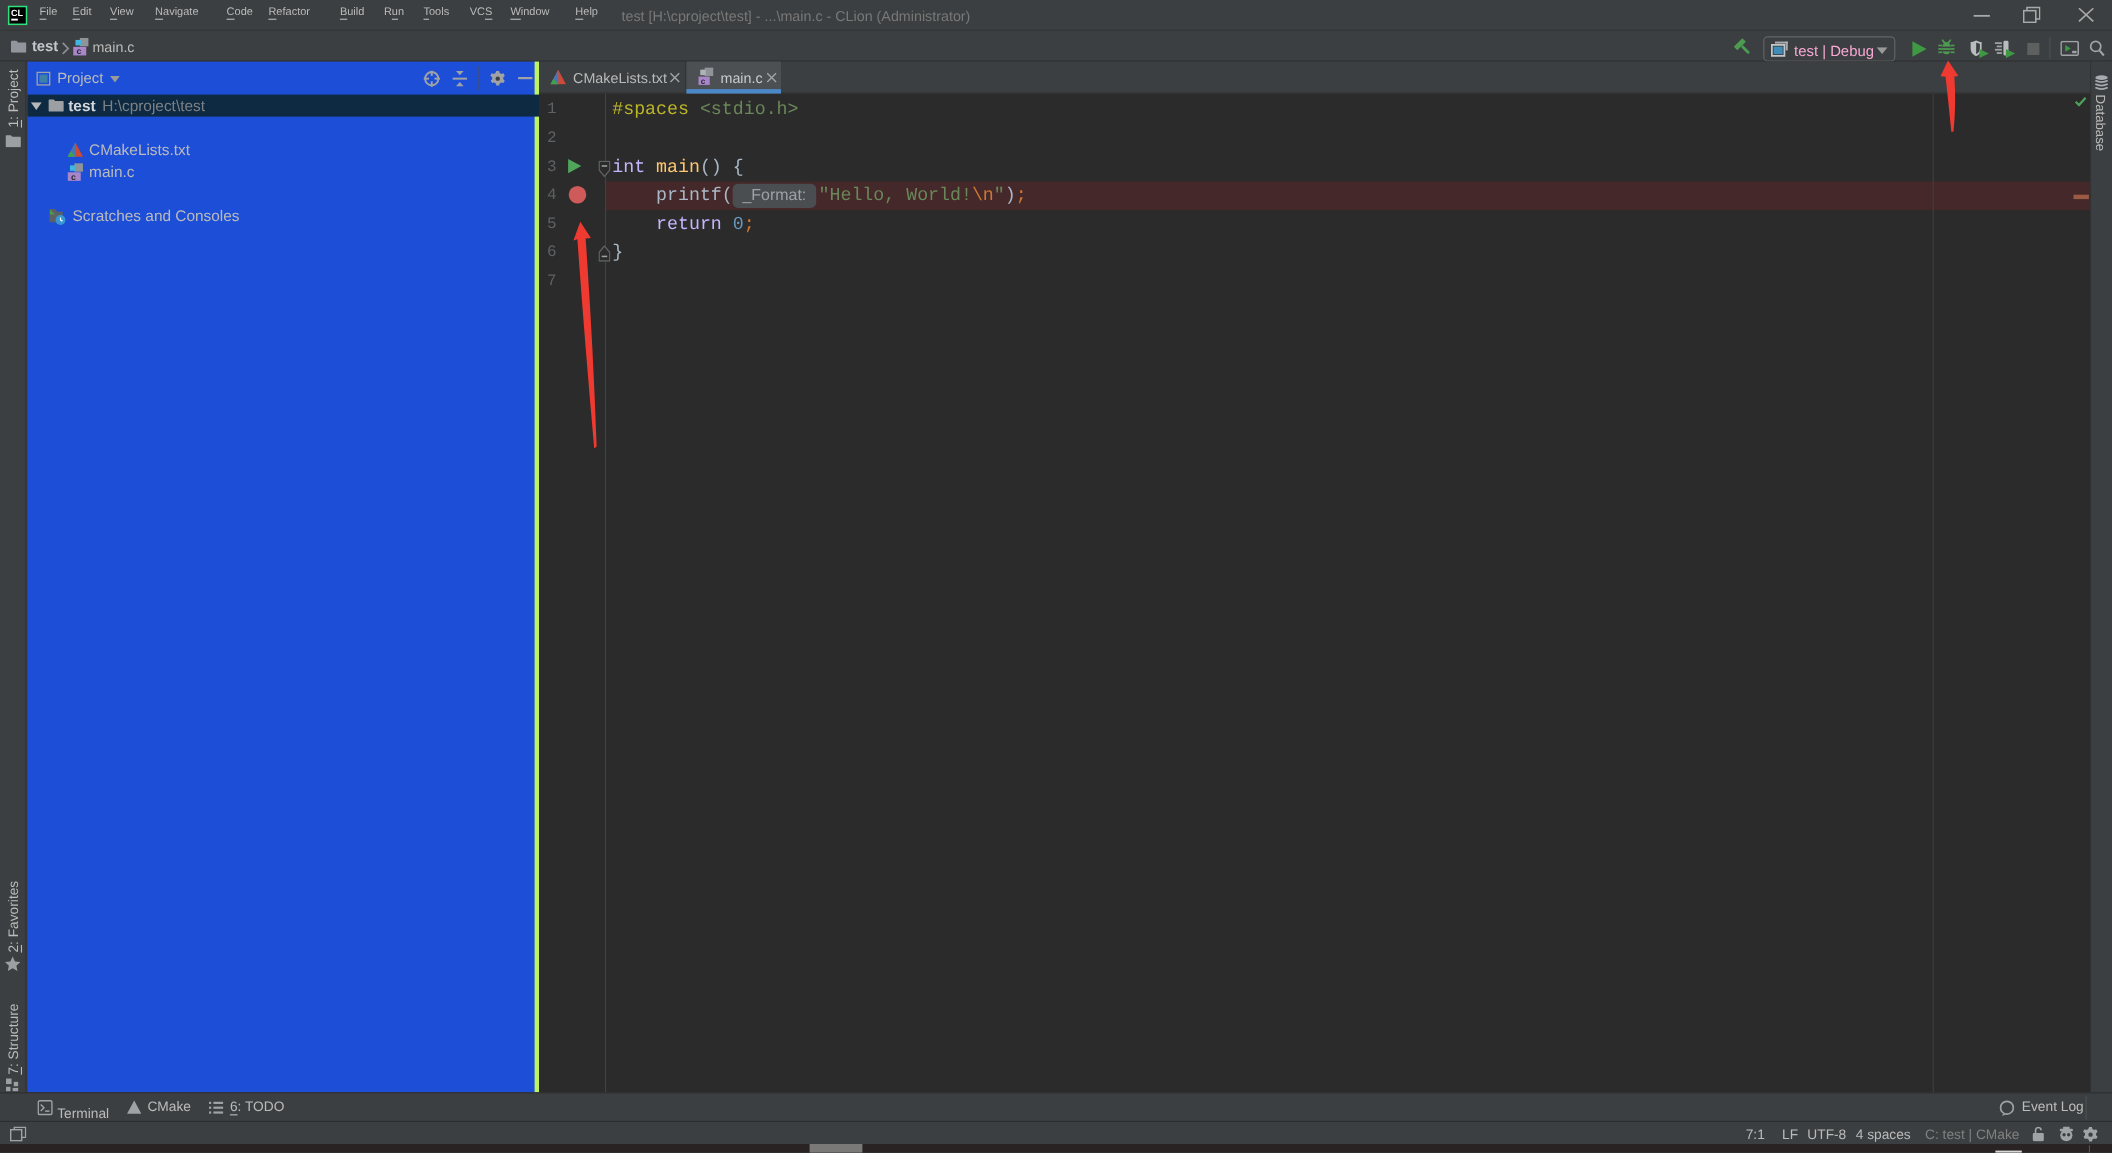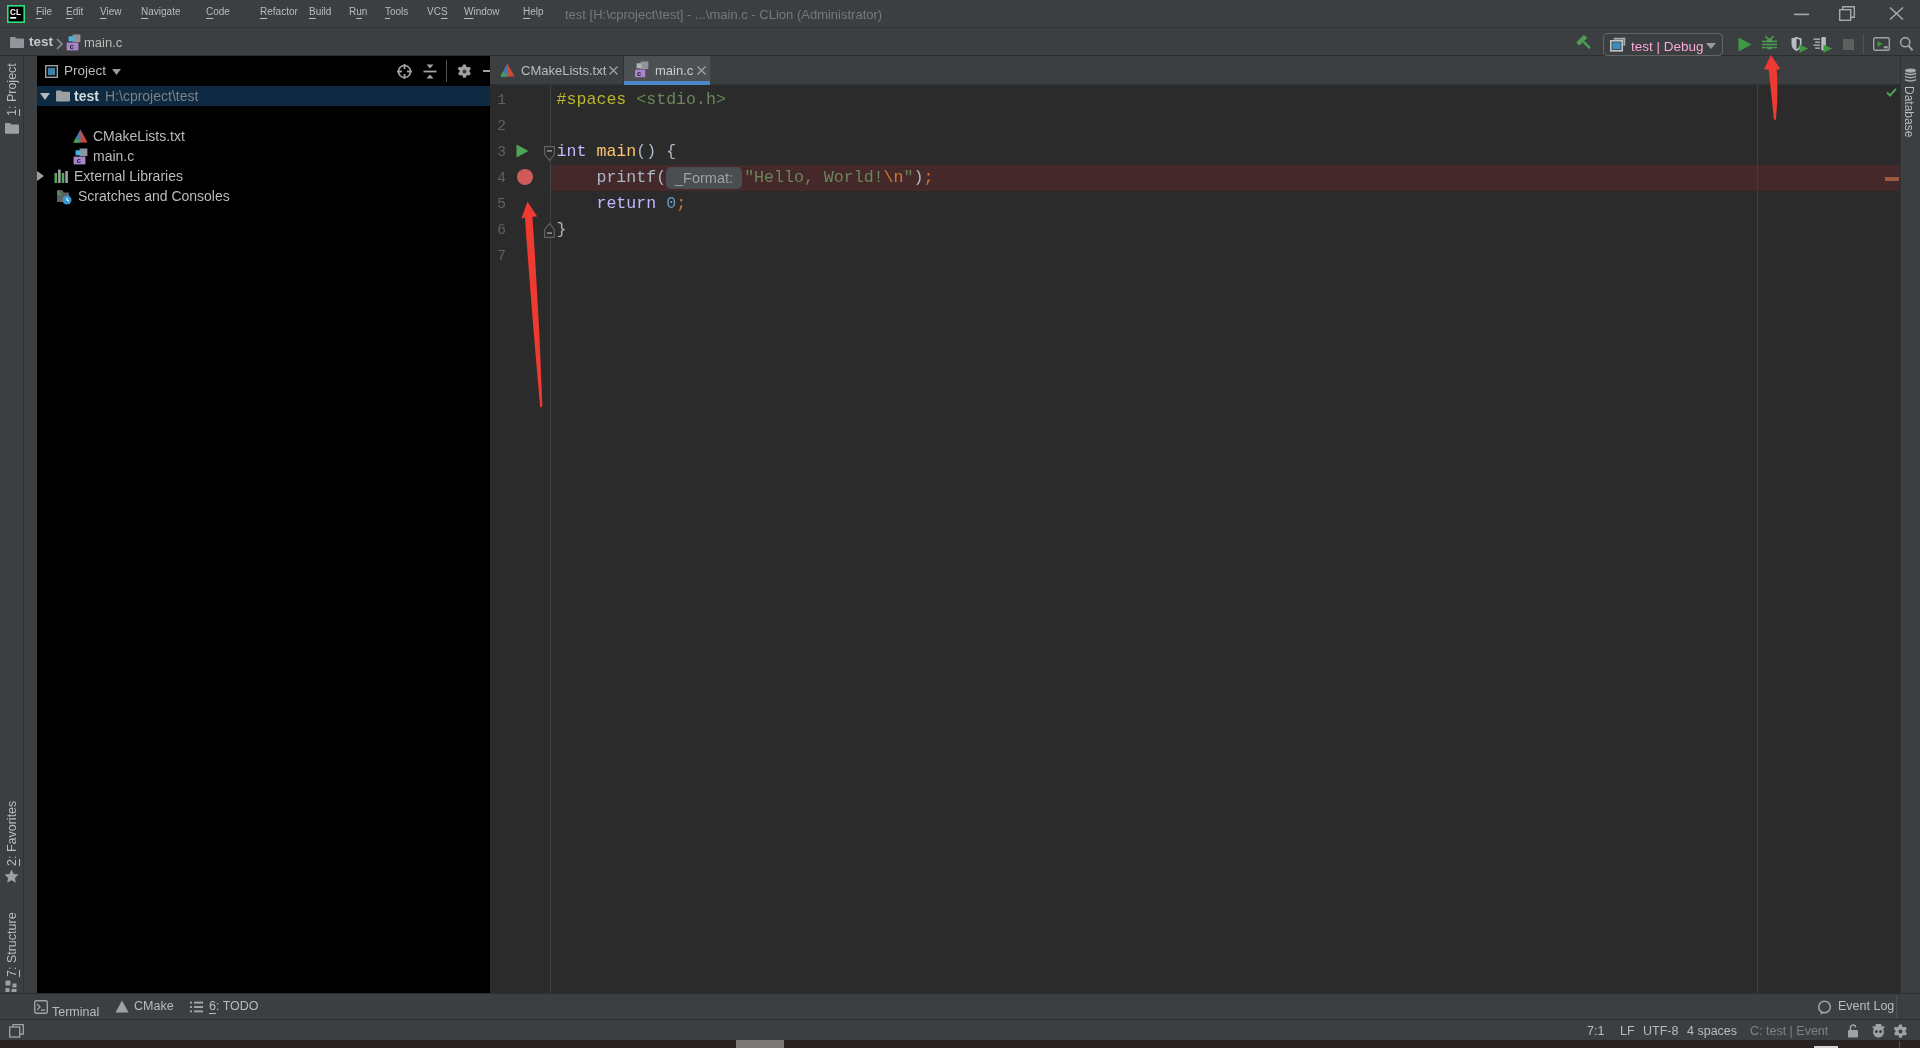--- a/index.html
+++ b/index.html
@@ -10,21 +10,21 @@
   
   #titlebar { position:absolute; left:0; top:0; width:1920px; height:28px; background:#3c3f41; border-bottom:1px solid #353535; }
   .menuitem { color:#bbbbbb; font-size:10px; position:absolute; top:6px; }
   .mn { text-decoration:underline; text-underline-offset:3px; }
   #wintitle { position:absolute; left:565px; top:7px; color:#787878; font-size:13px; }
   
   #navbar { position:absolute; left:0; top:28px; width:1920px; height:28px; background:#3c3f41; border-bottom:1px solid #2d2d2d; }
   
   #leftstripe { position:absolute; left:0; top:56px; width:24px; height:938px; background:#3c3f41; border-right:1px solid #313335; }
   #rightstripe { position:absolute; left:1900px; top:56px; width:20px; height:938px; background:#3c3f41; border-left:1px solid #313335; }
-  #projpanel { position:absolute; left:37px; top:56px; width:465px; height:938px; background:#000000; border-right:1px solid #bef264; }
+  #projpanel { position:absolute; left:25px; top:56px; width:465px; height:938px; background:#1d4ed8; border-right:4px solid #bef264; }
   #editor { position:absolute; left:490px; top:56px; width:1410px; height:938px; background:#2b2b2b; }
   .vlabel { position:absolute; white-space:nowrap; color:#bbbbbb; font-size:12.5px; transform-origin:0 0; }
   
   #projhead { position:absolute; left:0; top:0; width:465px; height:30px; }
   .trow { position:absolute; left:0; width:465px; height:20px; color:#bbbbbb; font-size:14px; line-height:20px; }
   
   #tabbar { position:absolute; left:0; top:0; width:1410px; height:29px; background:#3c3f41; border-bottom:1px solid #323232; }
   
   #code { position:absolute; left:0; top:29px; width:1410px; height:909px;
      font-family:"Liberation Mono", monospace; font-size:16.6px; line-height:26px; color:#a9b7c6; }
@@ -52,21 +52,21 @@
       <rect x="0.8" y="0.8" width="16.4" height="16.4" fill="#000"></rect>
       <rect x="0.8" y="0.8" width="16.4" height="16.4" fill="none" stroke="#2ee17c" stroke-width="1.6"></rect>
       <text x="3" y="9.5" fill="#fff" font-size="8.2" font-weight="bold" font-family="Liberation Sans">CL</text>
       <rect x="3.2" y="12" width="6" height="1.7" fill="#fff"></rect>
     </svg>
     <span class="menuitem" style="left:36px"><span class="mn">F</span>ile</span>
     <span class="menuitem" style="left:66px"><span class="mn">E</span>dit</span>
     <span class="menuitem" style="left:100px"><span class="mn">V</span>iew</span>
     <span class="menuitem" style="left:141px"><span class="mn">N</span>avigate</span>
     <span class="menuitem" style="left:206px"><span class="mn">C</span>ode</span>
-    <span class="menuitem" style="left:260px"><span class="mn">R</span>efactor</span>
+    <span class="menuitem" style="left:244px"><span class="mn">R</span>efactor</span>
     <span class="menuitem" style="left:309px"><span class="mn">B</span>uild</span>
     <span class="menuitem" style="left:349px">R<span class="mn">u</span>n</span>
     <span class="menuitem" style="left:385px"><span class="mn">T</span>ools</span>
     <span class="menuitem" style="left:427px">VC<span class="mn">S</span></span>
     <span class="menuitem" style="left:464px"><span class="mn">W</span>indow</span>
     <span class="menuitem" style="left:523px"><span class="mn">H</span>elp</span>
     <span id="wintitle">test [H:\cproject\test] - ...\main.c - CLion (Administrator)</span>
 
     <svg class="abs" style="left:1794px;top:13px" width="16" height="3" viewBox="0 0 16 3">
         <rect x="0" y="0.6" width="15" height="1.6" fill="#a9a9a9"></rect>
@@ -239,32 +239,20 @@
       <span class="abs" style="left:56px;">CMakeLists.txt</span>
     </div>
     <div class="trow" style="top:90px;">
       <svg class="abs" style="left:36px;top:2px" width="16" height="17" viewBox="0 0 16 17">
         <rect x="6.6" y="0.5" width="7.8" height="7.6" fill="#8e9498"></rect>
         <rect x="2.6" y="2.3" width="5" height="5" fill="#40b6e0"></rect>
         <rect x="0.6" y="8.6" width="11.8" height="7.8" fill="#a986c9"></rect>
         <text x="3.6" y="15.4" font-size="8" fill="#27282c" font-family="Liberation Sans" font-weight="bold">c</text>
       </svg>
       <span class="abs" style="left:56px;">main.c</span>
-    </div>
-    <div class="trow" style="top:110px;">
-      <svg class="abs" style="left:0px;top:5px" width="7" height="10" viewBox="0 0 7 10">
-          <path d="M0 0 L7 5 L0 10 Z" fill="#9da0a3"></path>
-        </svg>
-      <svg class="abs" style="left:17px;top:3px" width="15" height="14" viewBox="0 0 15 14">
-        <rect x="0.5" y="4" width="2.6" height="10" fill="#54a857"></rect>
-        <rect x="4.1" y="0.5" width="2.6" height="13.5" fill="#9da0a3"></rect>
-        <rect x="7.7" y="4" width="2.6" height="10" fill="#54a857"></rect>
-        <rect x="11.3" y="2" width="2.6" height="12" fill="#9da0a3"></rect>
-      </svg>
-      <span class="abs" style="left:37px;">External Libraries</span>
     </div>
     <div class="trow" style="top:130px;">
       <svg class="abs" style="left:19px;top:3px" width="16" height="16" viewBox="0 0 16 16">
         <path d="M1 1 H6 L8 3.5 H13 V13 H1 Z" fill="#5d6164"></path>
         <path d="M1.5 1.5 L6 6 L1.5 6 Z" fill="#4d9b51"></path>
         <circle cx="11" cy="11" r="4.5" fill="#3897d3"></circle>
         <path d="M11 8.7 V11 L12.8 12" stroke="#fff" stroke-width="1.1" fill="none"></path>
       </svg>
       <span class="abs" style="left:41px;">Scratches and Consoles</span>
     </div>
@@ -371,21 +359,21 @@
 
   <div id="statusbar">
     <svg class="abs" style="left:9px;top:3px" width="15" height="14" viewBox="0 0 15 14">
       <rect x="0.7" y="3" width="10" height="10" fill="none" stroke="#9fa3a6" stroke-width="1.3"></rect>
       <path d="M4 3 V0.7 H14.3 V10 H11" fill="none" stroke="#9fa3a6" stroke-width="1.3"></path>
     </svg>
     <span class="abs" style="left:1587px;top:3px">7:1</span>
     <span class="abs" style="left:1620px;top:3px">LF</span>
     <span class="abs" style="left:1643px;top:3px">UTF-8</span>
     <span class="abs" style="left:1687px;top:3px">4 spaces</span>
-    <span class="abs" style="left:1750px;top:3px;color:#808080">C: test | Event</span>
+    <span class="abs" style="left:1750px;top:3px;color:#808080">C: test | CMake</span>
     <svg class="abs" style="left:1847px;top:3px" width="12" height="14" viewBox="0 0 12 14">
       <rect x="1" y="6" width="10" height="7.4" rx="1" fill="#9fa3a6"></rect>
       <path d="M3.5 6 V3.5 A2.5 2.5 0 0 1 8.5 3.5" fill="none" stroke="#9fa3a6" stroke-width="1.5"></path>
     </svg>
     <svg class="abs" style="left:1871px;top:3px" width="15" height="14" viewBox="0 0 15 14">
       <circle cx="7.5" cy="8" r="5.5" fill="#9fa3a6"></circle>
       <rect x="1.5" y="2.2" width="12" height="2.2" rx="1" fill="#9fa3a6"></rect>
       <rect x="4.5" y="0" width="6" height="3" rx="1" fill="#9fa3a6"></rect>
       <circle cx="5.4" cy="7.6" r="1.5" fill="#3c3f41"></circle>
       <circle cx="9.6" cy="7.6" r="1.5" fill="#3c3f41"></circle>

